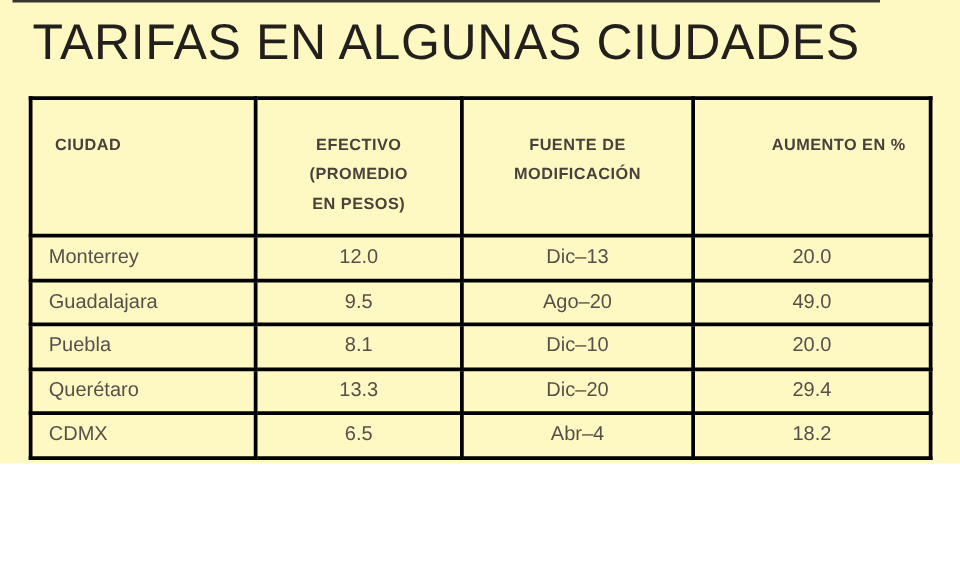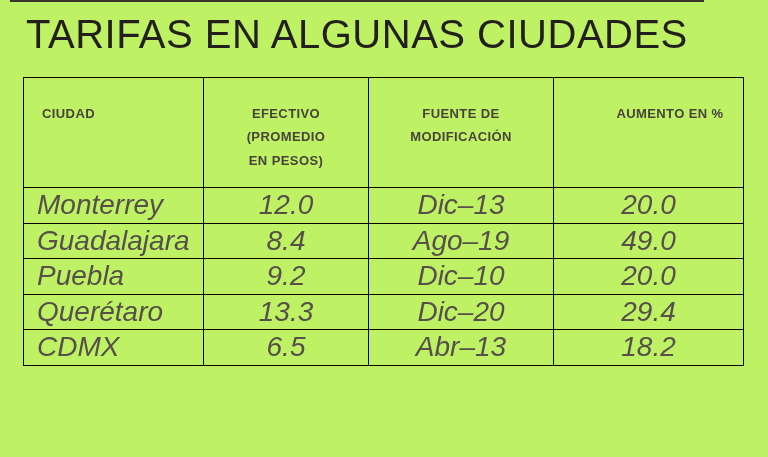--- a/index.html
+++ b/index.html
@@ -1,20 +1,20 @@
 <!DOCTYPE html>
 <html><head>
 <meta charset="utf-8">
 <style>
   html, body { margin: 0; padding: 0; background: #ffffff; }
   .canvas {
     position: relative;
     width: 768px;
-    height: 457px;
-    background: #bef264;
+    height: 371px;
+    background: #fef9c3;
     overflow: hidden;
     font-family: "Liberation Sans", sans-serif;
   }
   .top-rule {
     position: absolute;
     top: 0; left: 10px;
     width: 694px; height: 2px;
     background: #3a342e;
   }
   .title {
@@ -28,21 +28,21 @@
     white-space: nowrap;
   }
   table.rates {
     position: absolute;
     left: 23px; top: 77px;
     width: 720px;
     border-collapse: collapse;
     table-layout: fixed;
   }
   .rates th, .rates td {
-    border: 1px solid #000000;
+    border: 3px solid #000000;
     box-sizing: border-box;
   }
   .rates thead th {
     height: 110px;
     vertical-align: top;
     padding-top: 24px;
     font-size: 13px;
     font-weight: bold;
     letter-spacing: 0.4px;
     line-height: 1.8;
@@ -52,26 +52,25 @@
   .rates thead th.col-city {
     text-align: left;
     padding-left: 18px;
   }
   .hdr-wrap { display: inline-block; }
   .hdr-wrap.w-efectivo { width: 96px; }
   .hdr-wrap.w-fecha   { width: 118px; }
   .hdr-wrap.w-aumento { width: 150px; text-align: right; }
   .rates tbody td {
     height: 35.5px;
-    font-size: 28px;
+    font-size: 16px;
     color: #57504a;
     text-align: center;
     vertical-align: middle;
     padding: 0;
-    font-style: italic;
   }
   .rates tbody td.cell-city {
     text-align: left;
     padding-left: 13px;
   }
   .source-strip {
     position: absolute;
     left: 13px; top: 417px;
     width: 745px; height: 18px;
     background: #d9d4c6;
@@ -116,42 +115,42 @@
     <tbody>
   <tr>
     <td class="cell-city">Monterrey</td>
     <td>12.0</td>
     <td>Dic–13</td>
     <td>20.0</td>
   </tr>
 
   <tr>
     <td class="cell-city">Guadalajara</td>
-    <td>8.4</td>
-    <td>Ago–19</td>
+    <td>9.5</td>
+    <td>Ago–20</td>
     <td>49.0</td>
   </tr>
 
   <tr>
     <td class="cell-city">Puebla</td>
-    <td>9.2</td>
+    <td>8.1</td>
     <td>Dic–10</td>
     <td>20.0</td>
   </tr>
 
 
   <tr>
     <td class="cell-city">Querétaro</td>
     <td>13.3</td>
     <td>Dic–20</td>
     <td>29.4</td>
   </tr>
 
   <tr>
     <td class="cell-city">CDMX</td>
     <td>6.5</td>
-    <td>Abr–13</td>
+    <td>Abr–4</td>
     <td>18.2</td>
   </tr>
 </tbody>
   </table>
 
 </div>
 
 </body></html>

